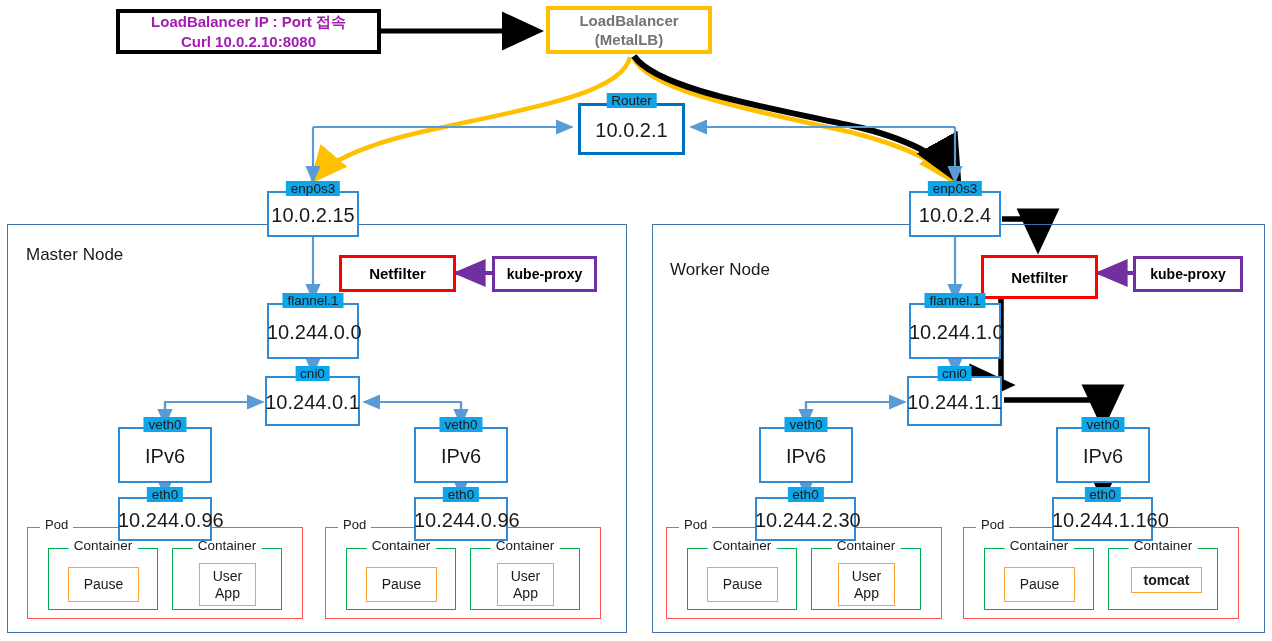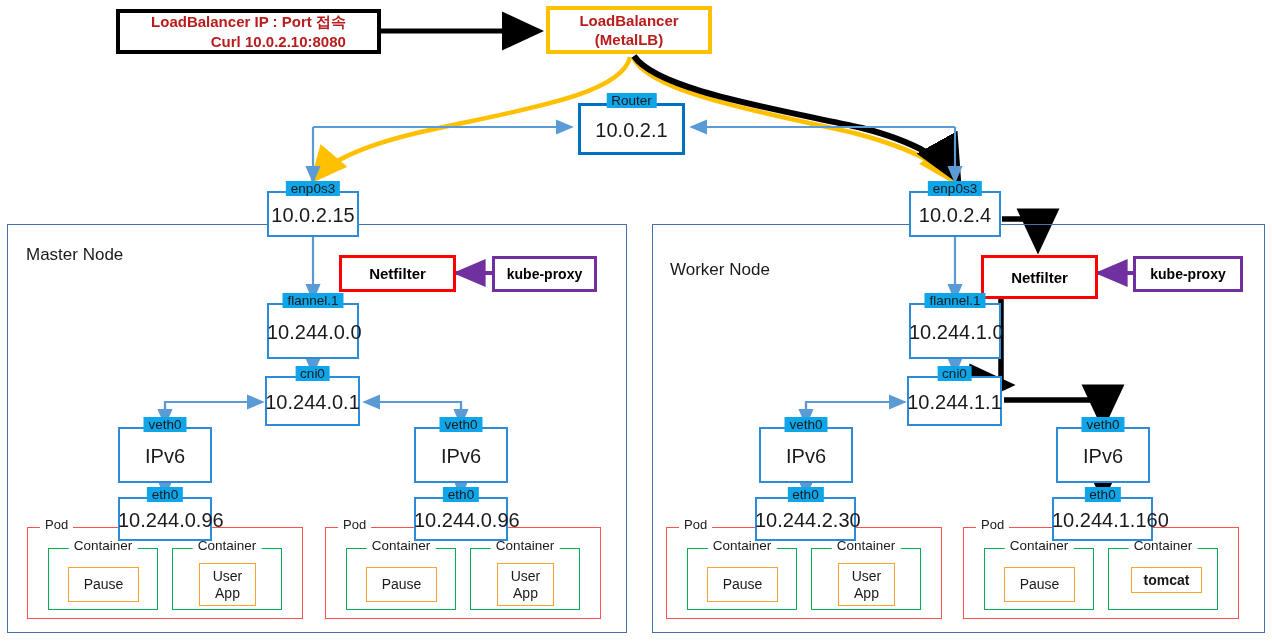--- a/index.html
+++ b/index.html
@@ -20,22 +20,22 @@
   .ifbox .val{position:absolute;left:0;right:0;top:50%;transform:translateY(-42%);
       text-align:center;font-size:20px;color:#1a1a1a;white-space:nowrap;z-index:2;}
 
   
   .nodepanel{position:absolute;box-sizing:border-box;border:1.6px solid #4472A8;background:transparent;z-index:1;}
   .nodelabel{position:absolute;font-size:17px;color:#1a1a1a;z-index:3;}
 
   
   .rect{position:absolute;box-sizing:border-box;display:flex;align-items:center;justify-content:center;
       text-align:center;background:#fff;z-index:5;}
-  .rect.black{border:4px solid #000;font-weight:bold;font-size:15px;line-height:1.28;color:#b91c1c;text-align:right;}
-  .rect.amber{border:4px solid #FFC000;font-weight:bold;font-size:15px;line-height:1.28;color:#b91c1c;}
+  .rect.black{border:4px solid #000;font-weight:bold;font-size:15px;line-height:1.28;color:#a21caf;}
+  .rect.amber{border:4px solid #FFC000;font-weight:bold;font-size:15px;line-height:1.28;color:#737373;}
   .rect.red{border:3.5px solid #FF0000;font-weight:bold;font-size:15px;color:#000;}
   .rect.purple{border:3.5px solid #7030A0;font-weight:bold;font-size:14px;color:#000;}
 
   
   .podbox{position:absolute;box-sizing:border-box;background:transparent;z-index:4;}
   .podbox .frame{position:absolute;inset:0;box-sizing:border-box;border:1.8px solid #FF5050;}
   .podbox .cap{position:absolute;top:-10px;left:13px;background:#fff;padding:0 5px;
       font-size:13px;color:#1a1a1a;white-space:nowrap;z-index:2;}
   .cbox{position:absolute;box-sizing:border-box;z-index:5;}
   .cbox .frame{position:absolute;inset:0;box-sizing:border-box;border:1.8px solid #00B050;}

